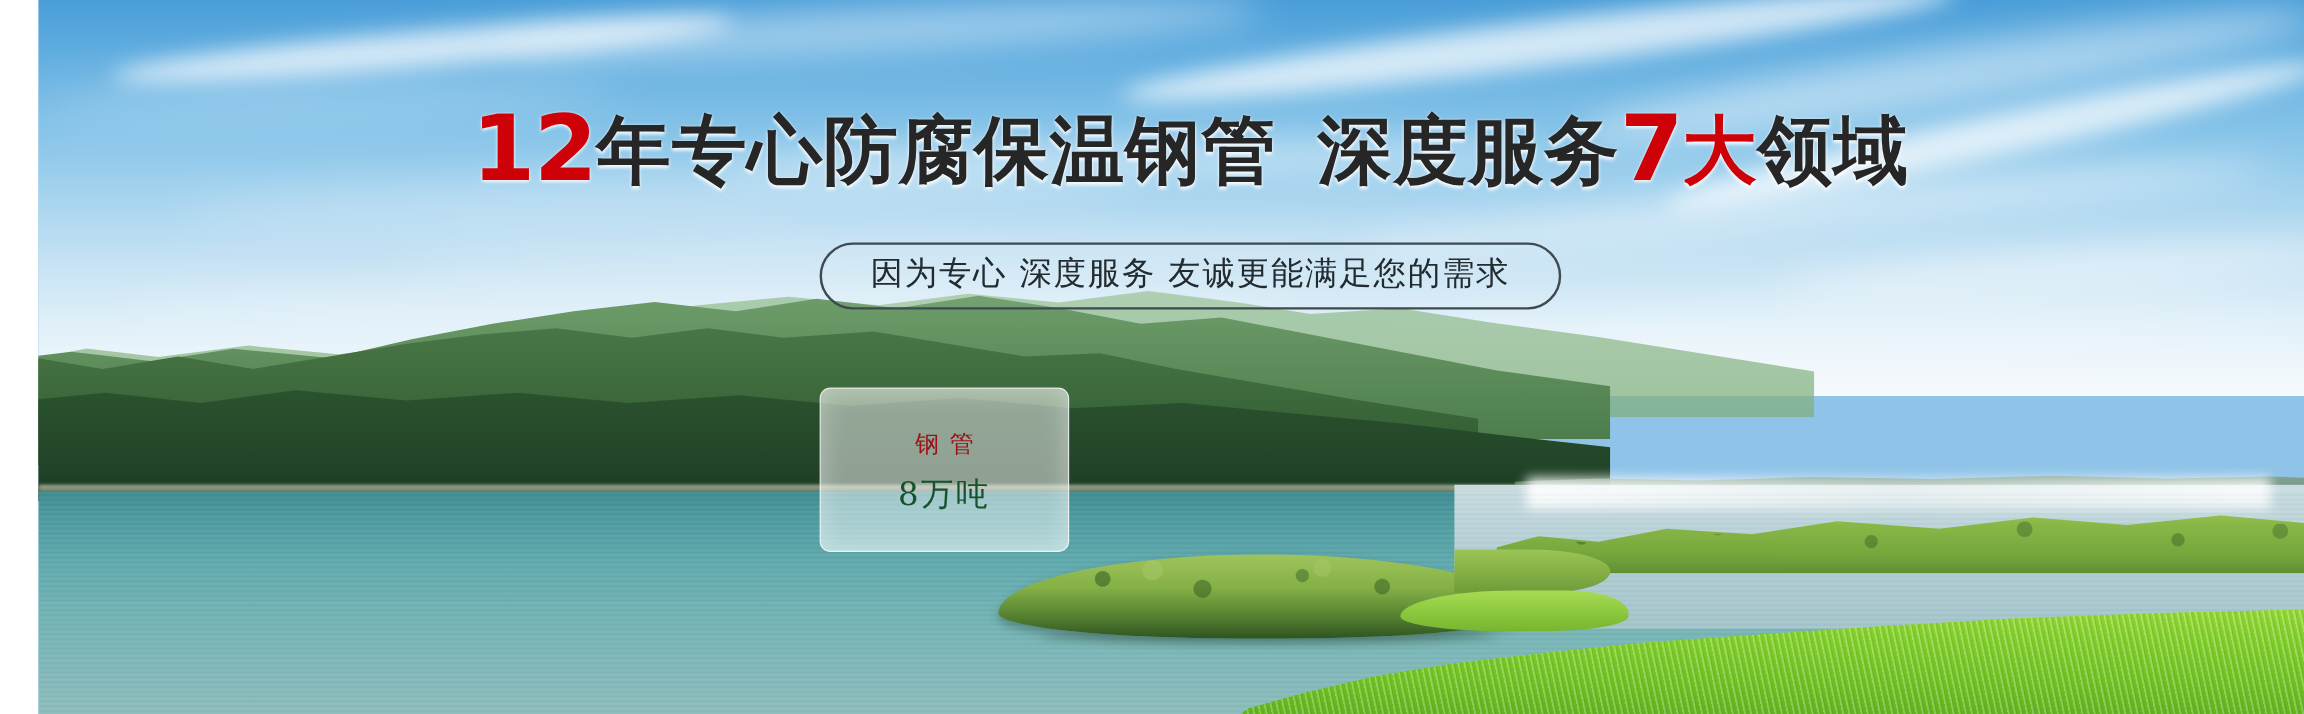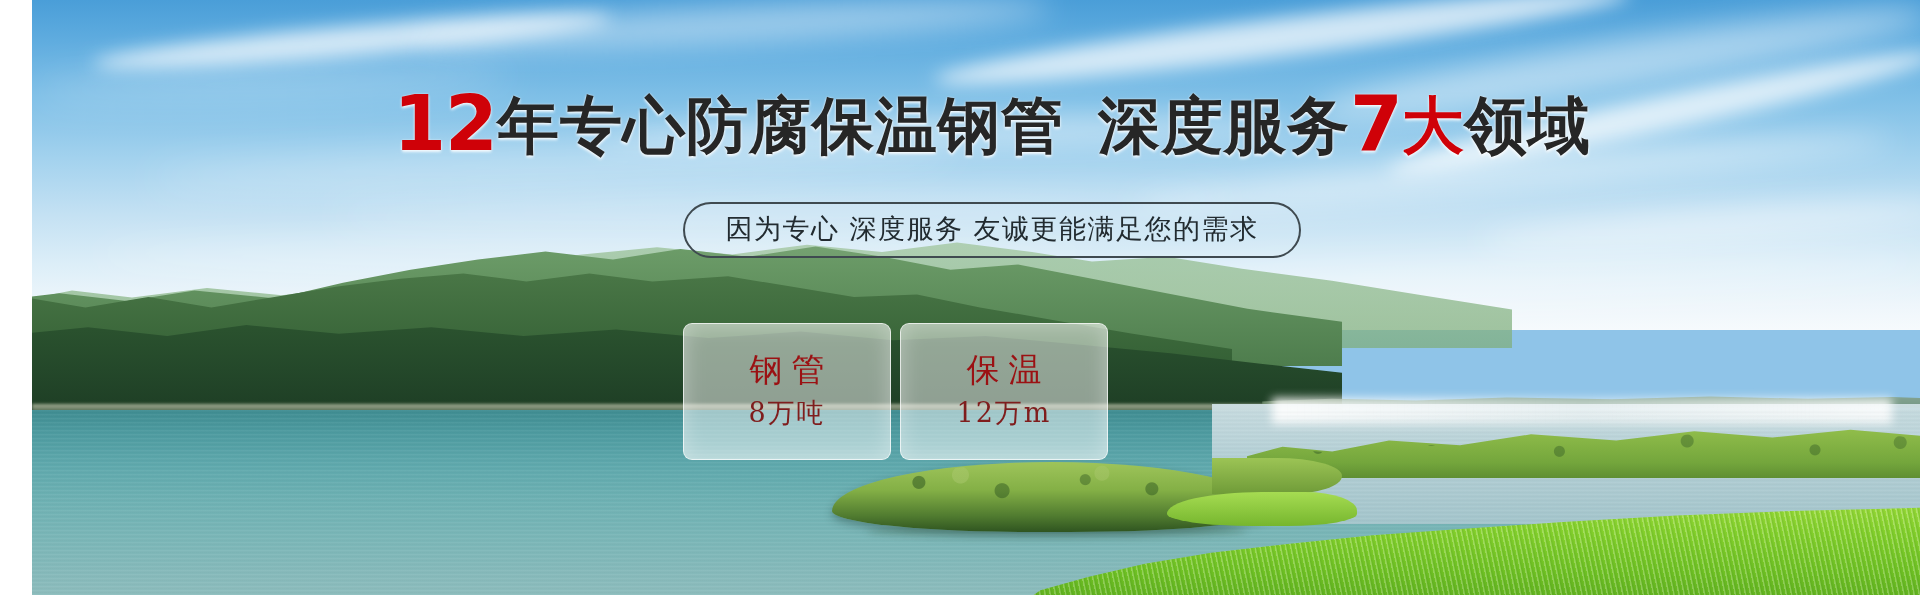--- a/index.html
+++ b/index.html
@@ -244,29 +244,29 @@
     border-radius:9px;
     background:rgba(255,255,255,0.50);
     border:1px solid rgba(255,255,255,0.75);
     box-shadow:inset 0 0 22px rgba(255,255,255,.35);
     display:flex;flex-direction:column;
     align-items:center;justify-content:center;
     gap:14px;
   }
   .card .c-title{
     font-family:"DejaVu Sans","Liberation Sans",sans-serif;
-    font-size:33px;line-height:28px;
+    font-size:20px;line-height:28px;
     letter-spacing:9px;text-indent:9px;
     color:#9b1113;
     font-weight:normal;
   }
   .card .c-value{
     font-family:"DejaVu Serif","Liberation Serif",serif;
     font-size:27px;line-height:30px;
-    color:#7f1d1d;
+    color:#14532d;
     letter-spacing:2px;
   }
   .card .c-value sup{font-size:16px;vertical-align:super;letter-spacing:0;}
 </style>
 </head>
 <body>
 
 <div class="banner">
 
   <div class="sky"></div>
@@ -319,21 +319,17 @@
     </div>
 
     <div class="cards">
 
       <div class="card">
         <div class="c-title">钢管</div>
         <div class="c-value"><span>8万吨</span></div>
       </div>
 
 
-      <div class="card">
-        <div class="c-title">保温</div>
-        <div class="c-value"><span>12万m</span></div>
-      </div>
 
     </div>
 
   </div>
 </div>
 
 </body></html>

